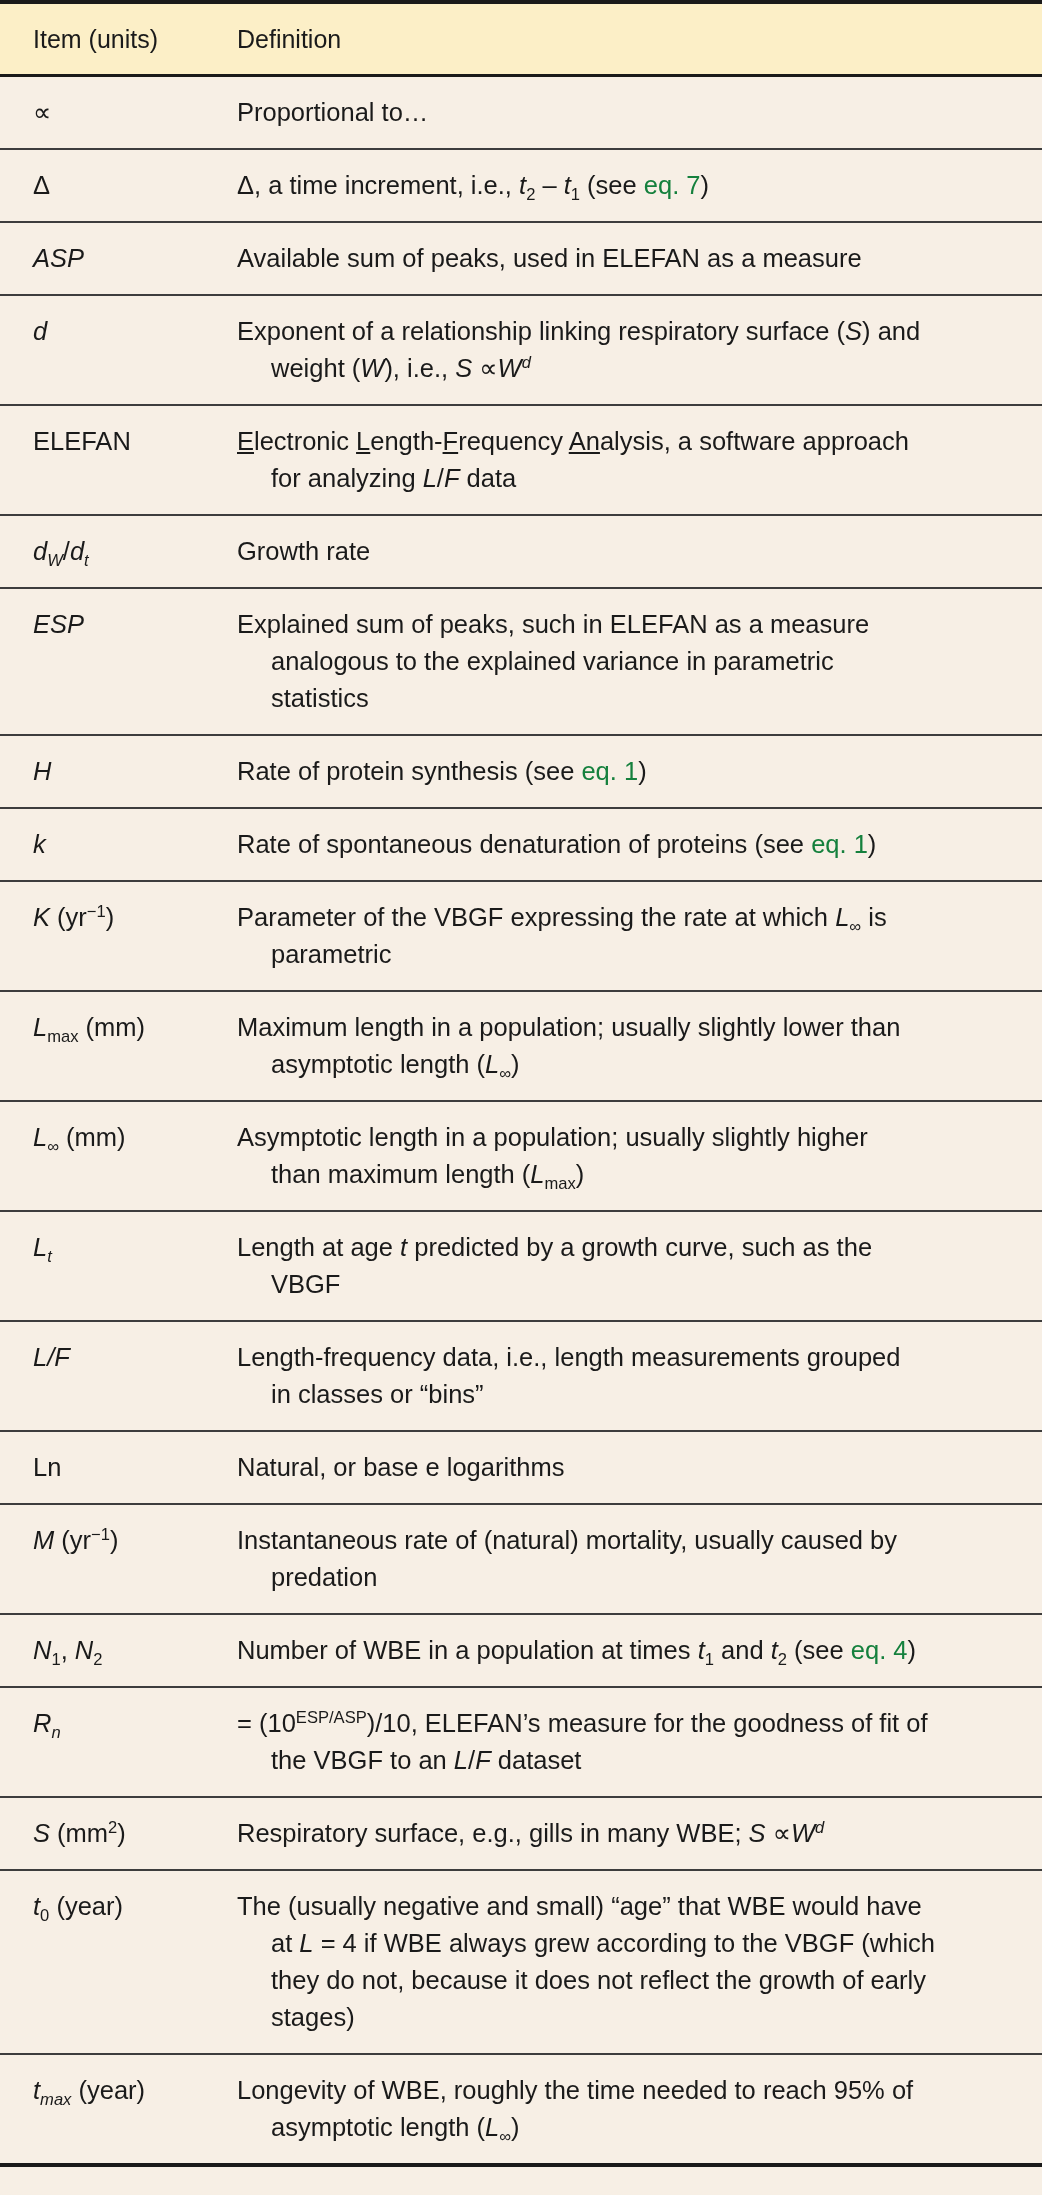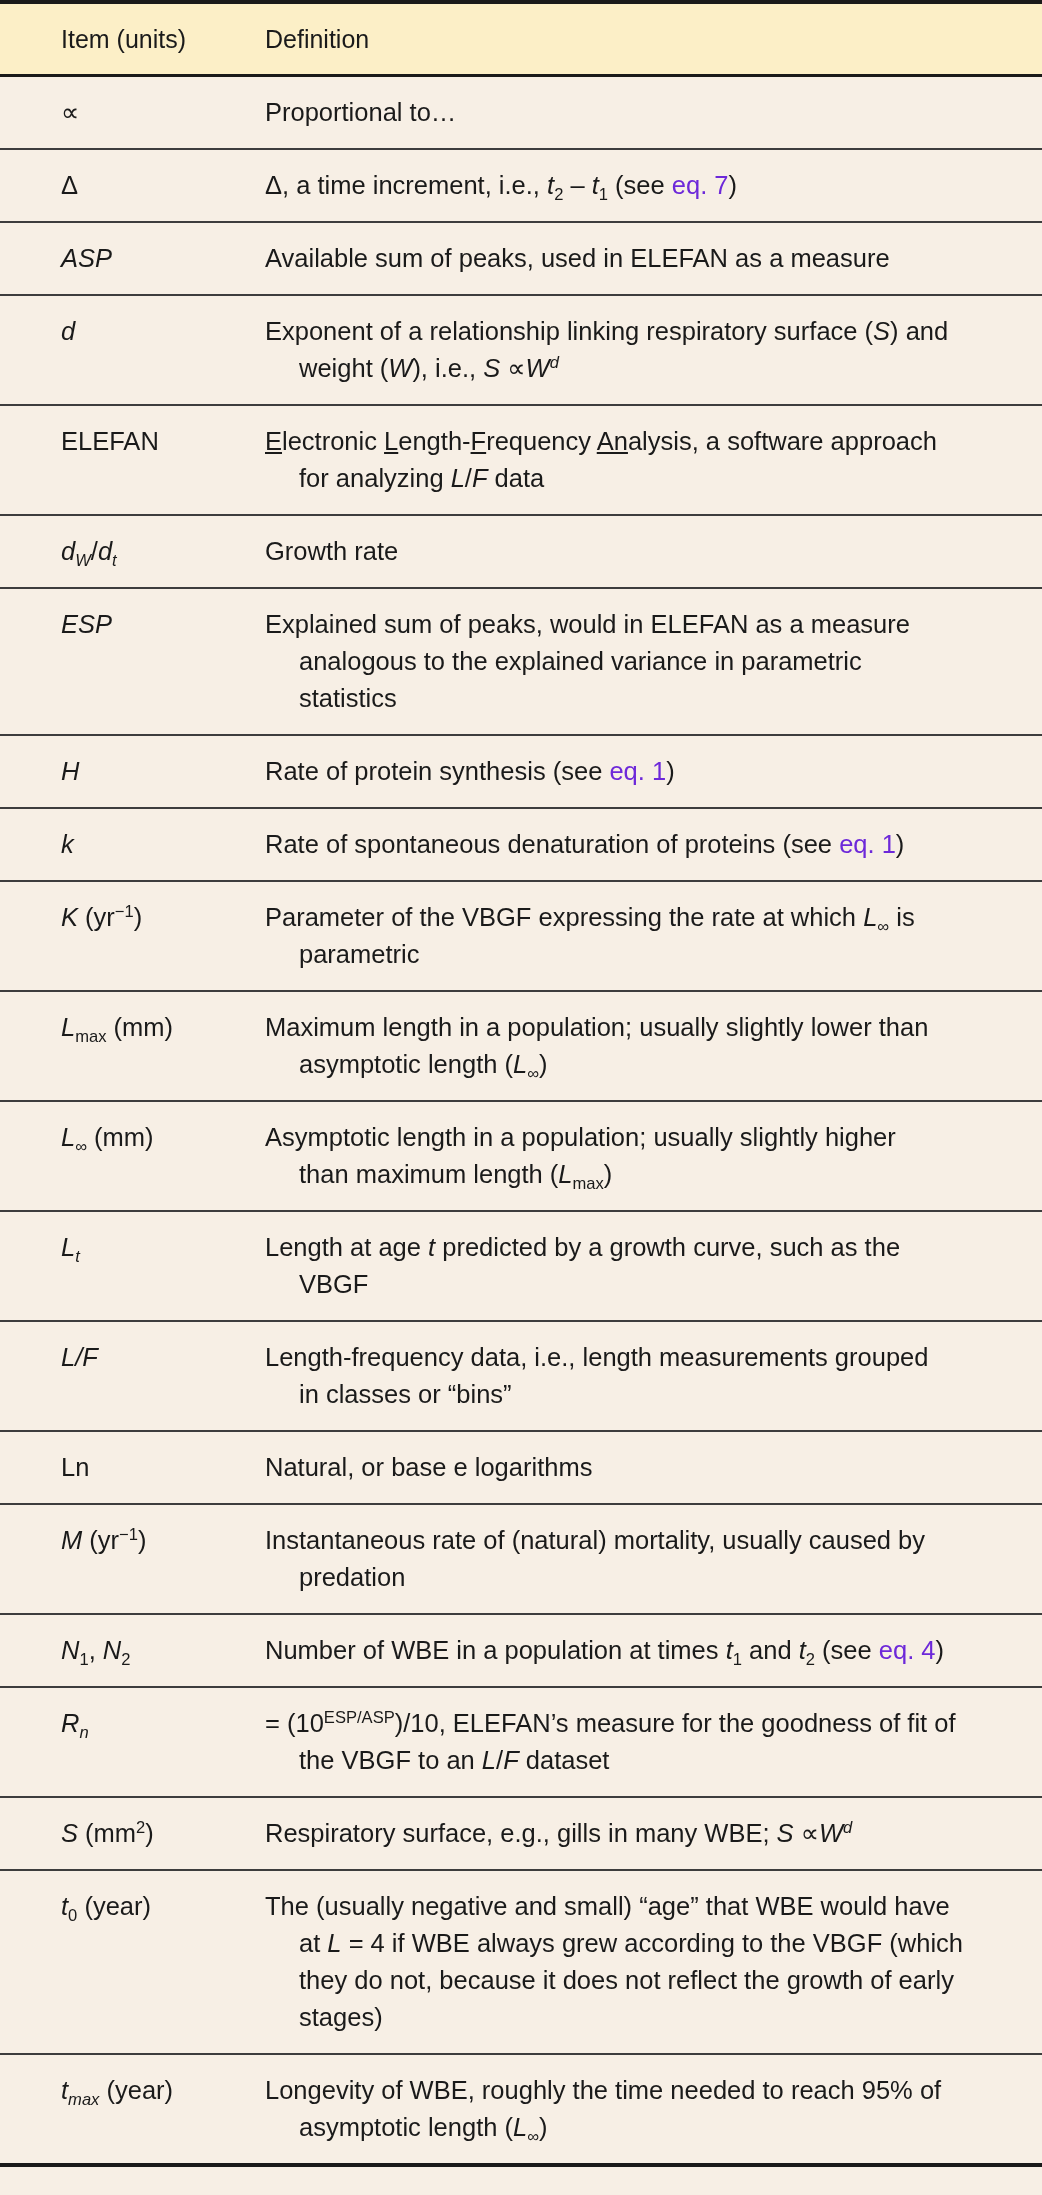--- a/index.html
+++ b/index.html
@@ -24,27 +24,27 @@
     border-bottom: 3px solid #1a1a1a;
     font-size: 25px;
   }
   .row {
     display: flex;
     border-bottom: 2px solid #3d3d3d;
     font-size: 25.5px;
     line-height: 37px;
   }
   .row:last-child { border-bottom: none; }
-  .c1 { width: 204px; padding-left: 33px; flex: 0 0 auto; box-sizing: content-box; margin-left: 28px; }
+  .c1 { width: 204px; padding-left: 33px; flex: 0 0 auto; box-sizing: content-box; }
   .c2 { flex: 1; padding-right: 36px; }
   .row .c1, .row .c2 { padding-top: 17px; padding-bottom: 17px; }
   .def-first { display: block; }
   .def-cont { display: block; padding-left: 34px; }
   .it { font-style: italic; }
-  .link { color: #6d28d9; }
+  .link { color: #15803d; }
   .u { text-decoration: underline; }
   sub, sup { font-size: 0.65em; line-height: 0; }
 </style>
 </head>
 <body>
 
 <div class="table">
   <div class="thead">
     <div class="c1">Item (units)</div>
     <div class="c2">Definition</div>
@@ -86,21 +86,21 @@
   </div>
 
   <div class="row">
     <div class="c1"><span class="it">d</span><sub class="it">W</sub><span>/</span><span class="it">d</span><sub class="it">t</sub></div>
     <div class="c2">Growth rate</div>
   </div>
 
   <div class="row">
     <div class="c1 it">ESP</div>
     <div class="c2">
-      <span class="def-first">Explained sum of peaks, would in ELEFAN as a measure</span>
+      <span class="def-first">Explained sum of peaks, such in ELEFAN as a measure</span>
       <span class="def-cont">analogous to the explained variance in parametric</span>
       <span class="def-cont">statistics</span>
     </div>
   </div>
 
   <div class="row">
     <div class="c1 it">H</div>
     <div class="c2"><span>Rate of protein synthesis (see </span><span class="link">eq. 1</span><span>)</span></div>
   </div>
 

